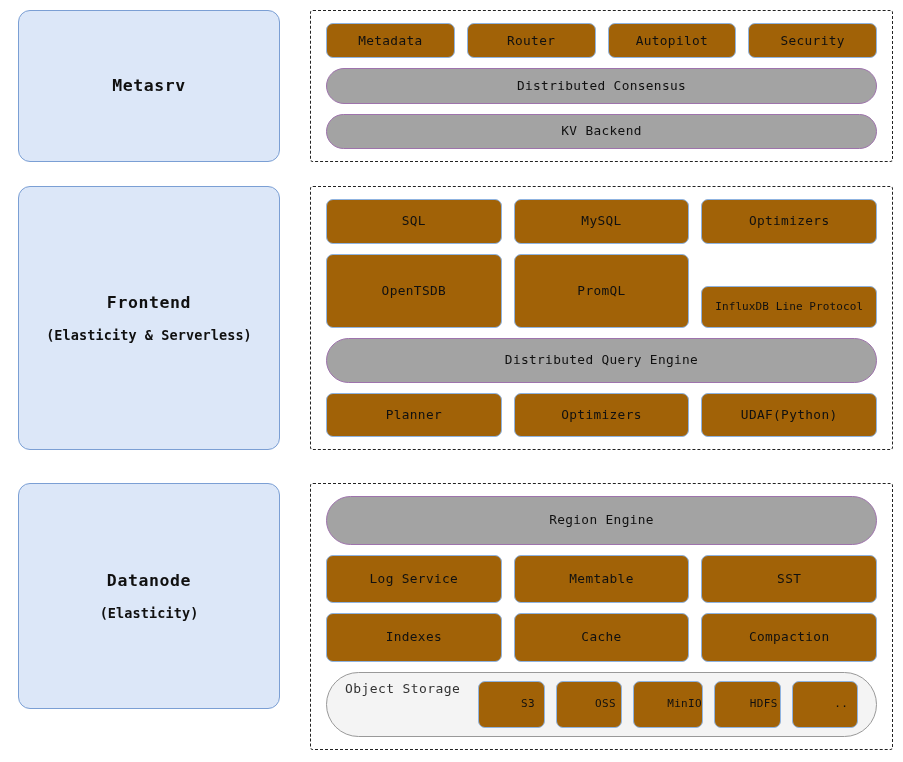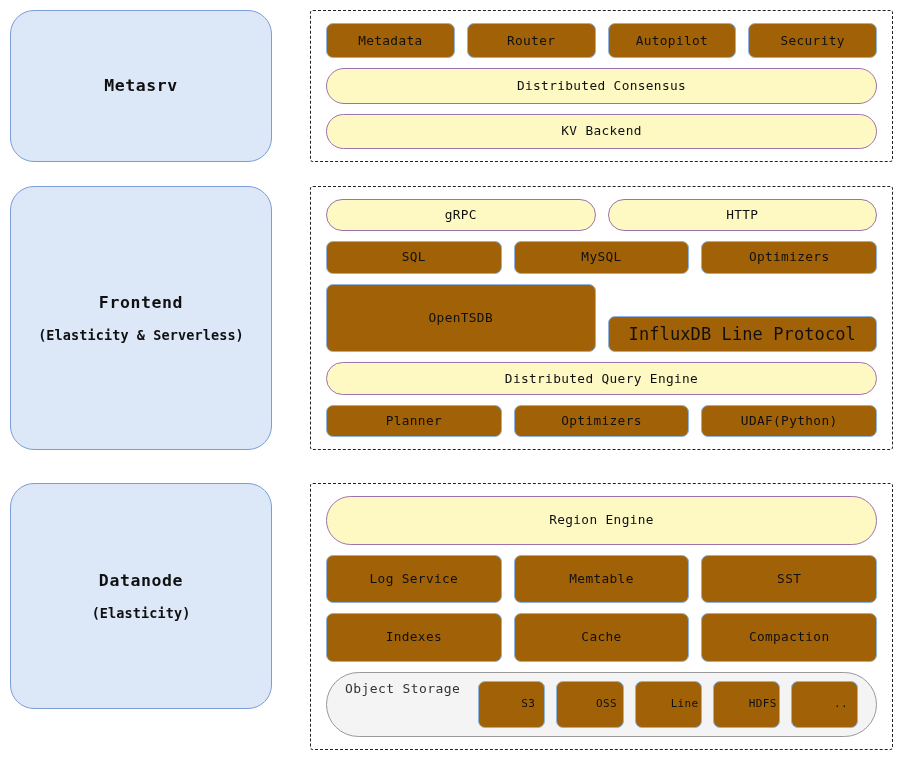--- a/index.html
+++ b/index.html
@@ -17,26 +17,26 @@
 
   #diagram {
     position: relative;
     width: 903px;
     height: 762px;
   }
 
   
   .component-panel {
     position: absolute;
-    left: 10px;
+    left: 18px;
     width: 262px;
     box-sizing: border-box;
     background: #dce7f8;
     border: 1.4px solid #7b9fd4;
-    border-radius: 24px;
+    border-radius: 12px;
     display: flex;
     flex-direction: column;
     align-items: center;
     justify-content: center;
     text-align: center;
   }
   .component-title {
     font-size: 16.5px;
     font-weight: bold;
     letter-spacing: 0.6px;
@@ -93,26 +93,26 @@
     color: #101010;
     white-space: nowrap;
     line-height: 1.1;
   }
   .chip.blue {
     background: #a16207;
     border: 1.3px solid #8fb3e0;
     border-radius: 7px;
   }
   .chip.purple {
-    background: #fef9c3;
+    background: #a3a3a3;
     border: 1.3px solid #9e73ac;
     border-radius: 999px;
   }
   .chip.tiny-text {
-    font-size: 17px;
+    font-size: 11px;
     letter-spacing: 0.1px;
     margin-top: 32px;
   }
 
   
   .storage-pill {
     display: flex;
     align-items: flex-start;
     gap: 12px;
     background: #f4f4f4;
@@ -173,30 +173,27 @@
       <div class="row">
         <div class="chip purple">Distributed Consensus</div>
       </div>
       <div class="row">
         <div class="chip purple">KV Backend</div>
       </div>
     </div>
 
   <div class="group-box" id="group-frontend">
       <div class="row">
-        <div class="chip purple">gRPC</div>
-        <div class="chip purple">HTTP</div>
-      </div>
-      <div class="row">
         <div class="chip blue">SQL</div>
         <div class="chip blue">MySQL</div>
         <div class="chip blue">Optimizers</div>
       </div>
       <div class="row">
         <div class="chip blue">OpenTSDB</div>
+        <div class="chip blue">PromQL</div>
         <div class="chip blue tiny-text">InfluxDB Line Protocol</div>
       </div>
       <div class="row">
         <div class="chip purple">Distributed Query Engine</div>
       </div>
       <div class="row">
         <div class="chip blue">Planner</div>
         <div class="chip blue">Optimizers</div>
         <div class="chip blue">UDAF(Python)</div>
       </div>
@@ -214,20 +211,20 @@
       <div class="row">
         <div class="chip blue">Indexes</div>
         <div class="chip blue">Cache</div>
         <div class="chip blue">Compaction</div>
       </div>
       <div class="storage-pill">
         <div class="storage-label">Object Storage</div>
         <div class="storage-chips">
           <div class="chip blue">S3</div>
           <div class="chip blue">OSS</div>
-          <div class="chip blue">Line</div>
+          <div class="chip blue">MinIO</div>
           <div class="chip blue">HDFS</div>
           <div class="chip blue">..</div>
         </div>
       </div>
     </div>
 
 </div>
 
 </body></html>

